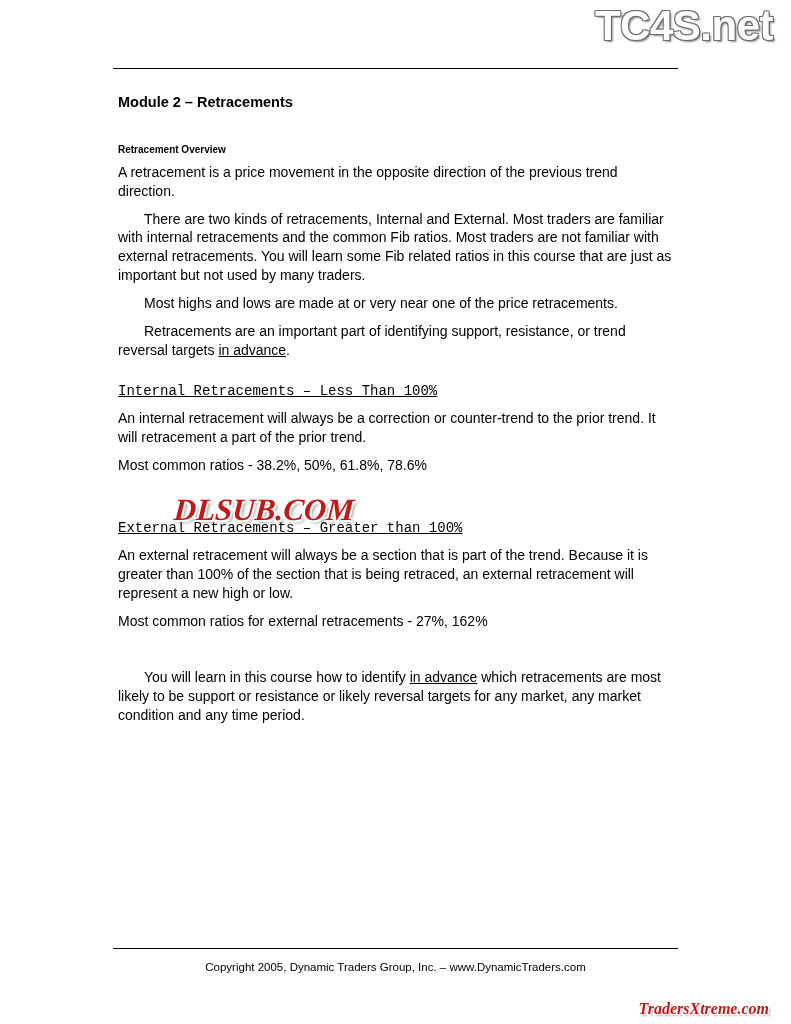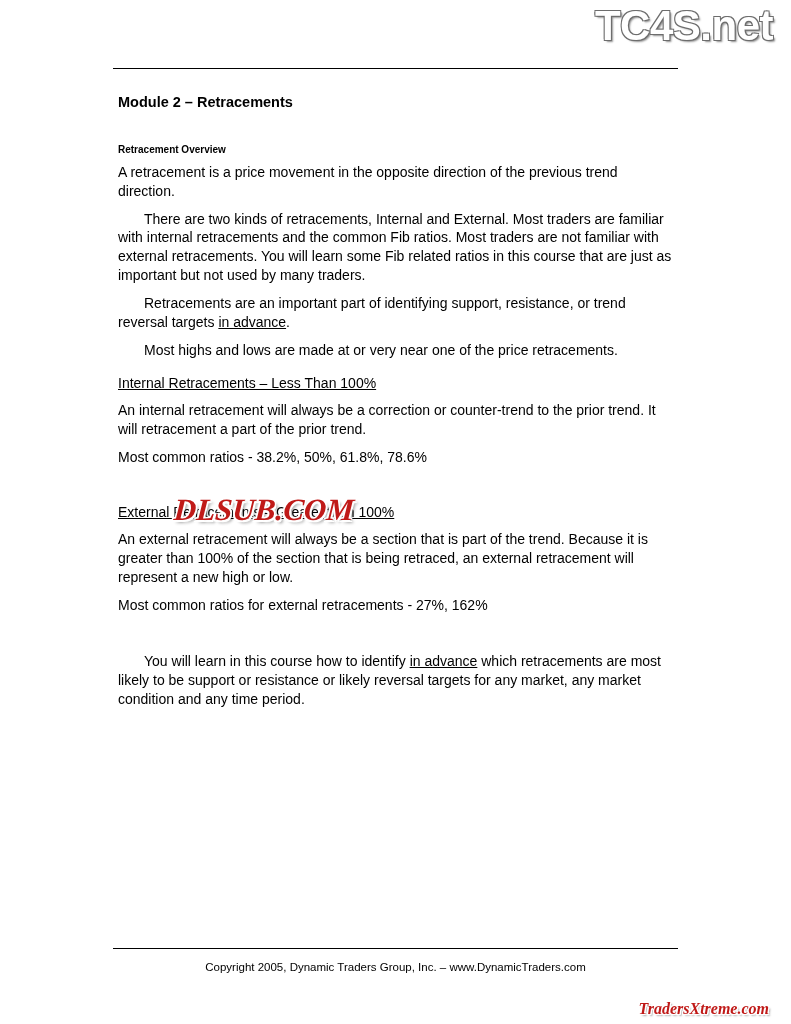--- a/index.html
+++ b/index.html
@@ -88,21 +88,21 @@
     text-align: left;
   }
   p.indent { text-indent: 26px; }
 
   .sub-head {
     font-size: 14px;
     margin: 26px 0 9px 0;
     text-decoration: underline;
     display: inline-block;
   }
-  .sub-head-wrap { margin: 14px 0 9px 0; }
+  .sub-head-wrap { margin: 22px 0 9px 0; font-family: Liberation Mono, monospace; }
 
   u.inline { text-decoration: underline; }
 
   .gap-block { height: 14px; }
 
   
   .wm-mid {
     position: absolute;
     left: 174px;
     top: 492px;
@@ -166,22 +166,22 @@
   <div class="header-line"></div>
 
   <div class="content">
 
     <div class="title-line second">Module 2 – Retracements</div>
 
     <div class="section-head">Retracement Overview</div>
 
     <p class="body">A retracement is a price movement in the opposite direction of the previous trend direction.</p>
     <p class="body indent">There are two kinds of retracements, Internal and External. Most traders are familiar with internal retracements and the common Fib ratios. Most traders are not familiar with external retracements. You will learn some Fib related ratios in this course that are just as important but not used by many traders.</p>
+    <p class="body indent">Most highs and lows are made at or very near one of the price retracements.</p>
     <p class="body indent">Retracements are an important part of identifying support, resistance, or trend reversal targets <u class="inline">in advance</u>.</p>
-    <p class="body indent">Most highs and lows are made at or very near one of the price retracements.</p>
 
     <div class="sub-head-wrap">
       <span class="sub-head" style="margin:0;">Internal Retracements – Less Than 100%</span>
     </div>
     <p class="body">An internal retracement will always be a correction or counter-trend to the prior trend. It will retracement a part of the prior trend.</p>
     <p class="body">Most common ratios - 38.2%, 50%, 61.8%, 78.6%</p>
 
     <div class="gap-block"></div>
 
     <div class="sub-head-wrap">

